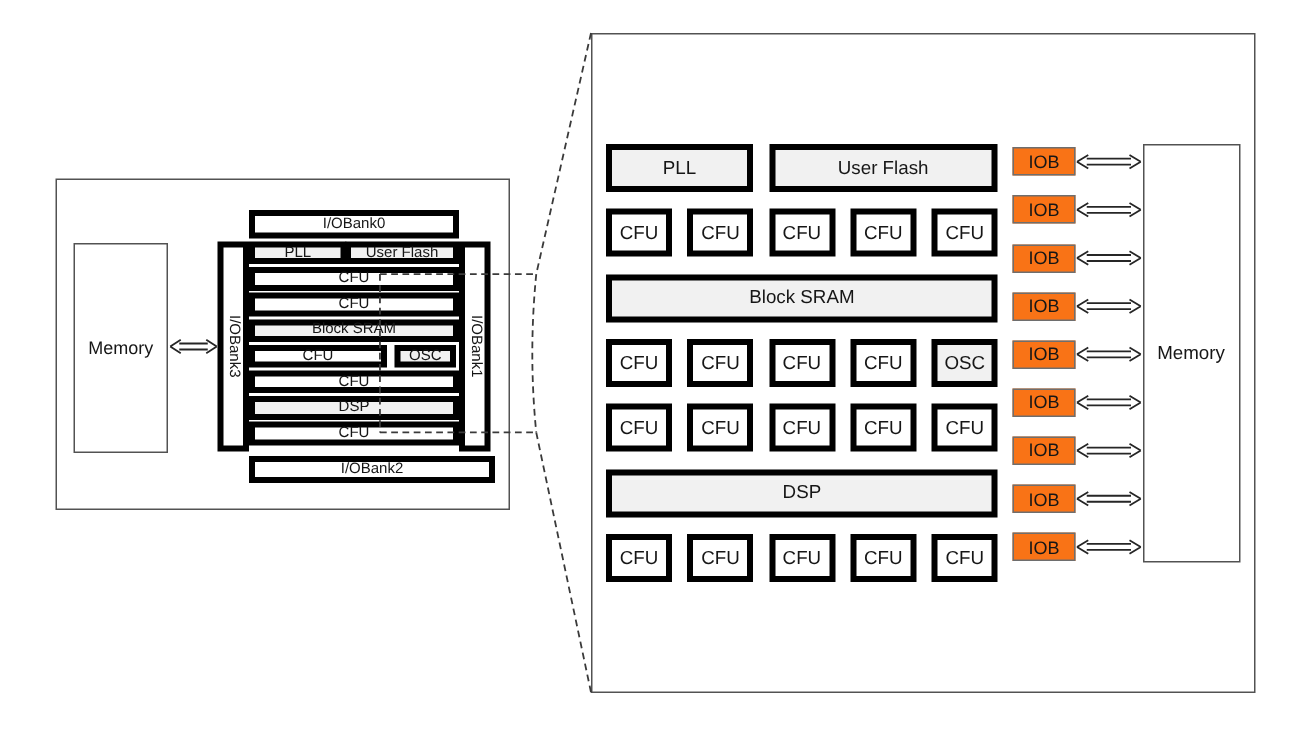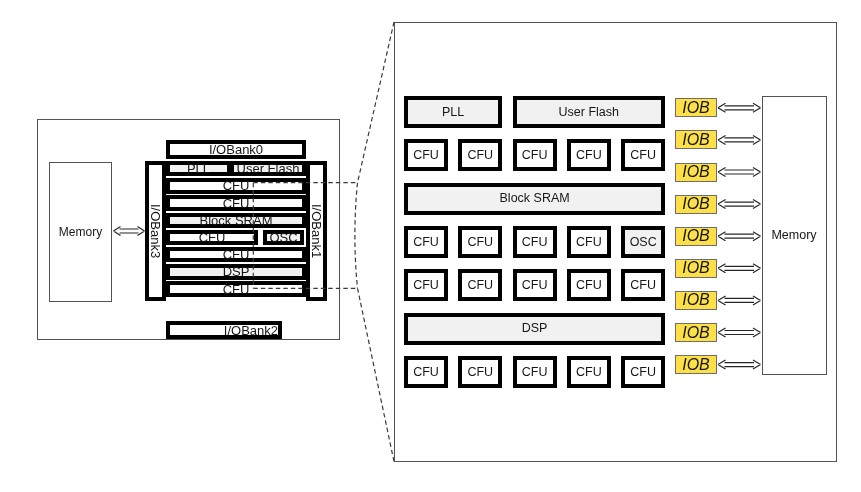--- a/index.html
+++ b/index.html
@@ -7,23 +7,23 @@
     position:relative;width:861px;height:492px;background:#ffffff;
     font-family:"Liberation Sans","DejaVu Sans",sans-serif;color:#161616;overflow:hidden;
   }
   .box{
     position:absolute;box-sizing:border-box;border:4px solid #000000;background:#ffffff;
     display:flex;align-items:center;justify-content:center;line-height:1;white-space:nowrap;
   }
   .gray{background:#f1f1f1;}
   .outer{border:1.4px solid #525252;background:transparent;}
   .darkb{border:1.2px solid #525252;}
-  .iob{background:#fde047;border:1px solid #6e6e6e;font-size:16px;font-style:italic;}
+  .iob{background:#f97316;border:1px solid #6e6e6e;font-size:12px;}
   .vert{writing-mode:vertical-rl;}
-  .fs-l{font-size:13px;}
+  .fs-l{font-size:10px;}
   .fs-r{font-size:12.5px;}
   .overlay{position:absolute;left:0;top:0;z-index:5;pointer-events:none;}
 </style>
 </head>
 <body>
 
 <div class="canvas">
 
   <div class="box outer" style="left:37px;top:119px;width:303px;height:221px;"></div>
 
@@ -36,21 +36,21 @@
   </div>
 
   <div class="box vert fs-l" style="left:145px;top:161px;width:21px;height:140px;">
     <span>I/OBank3</span>
   </div>
 
   <div class="box vert fs-l" style="left:306px;top:161px;width:21px;height:140px;">
     <span>I/OBank1</span>
   </div>
 
-  <div class="box fs-l" style="left:166px;top:321px;width:116px;height:18px;justify-content:flex-end;">
+  <div class="box fs-l" style="left:166px;top:304px;width:164px;height:18px;">
     <span>I/OBank2</span>
   </div>
 
   <div class="box gray fs-l" style="left:166px;top:161px;width:65px;height:15.4px;">
     <span>PLL</span>
   </div>
   <div class="box gray fs-l" style="left:230px;top:161px;width:76px;height:15.4px;">
     <span>User Flash</span>
   </div>
 

